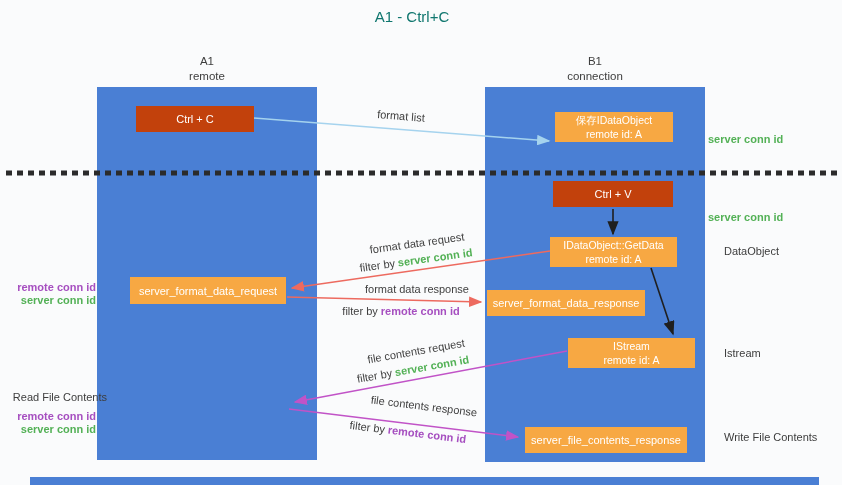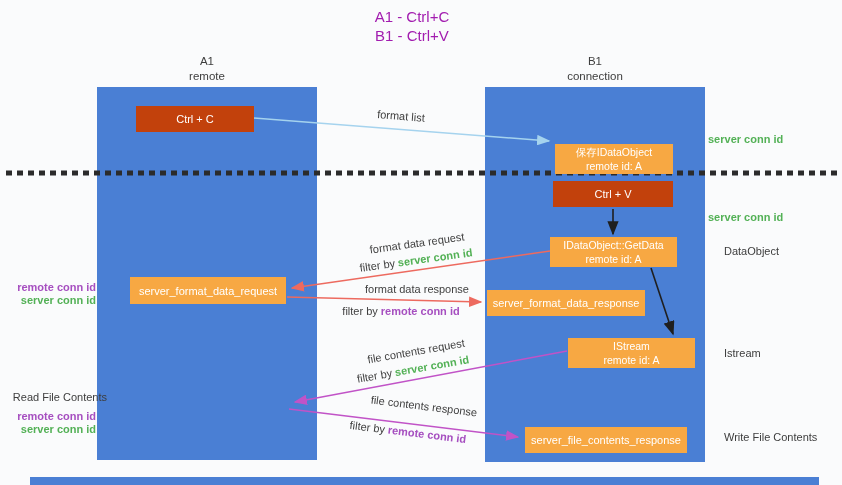--- a/index.html
+++ b/index.html
@@ -1,21 +1,21 @@
 <!DOCTYPE html>
 <html><head>
 <meta charset="utf-8">
 <style>
   html,body{margin:0;padding:0;background:#fafbfc;}
   .canvas{
     position:relative;width:842px;height:485px;overflow:hidden;
     background:#fafbfc;font-family:"Liberation Sans",sans-serif;
   }
   .title{position:absolute;left:0;top:7px;width:824px;text-align:center;
-    font-size:15px;color:#a21caf;line-height:19px;}
+    font-size:15px;color:#0f766e;line-height:19px;}
   .col-header{position:absolute;top:54px;width:220px;text-align:center;
     font-size:11.5px;color:#3e3e3e;line-height:15px;}
   .lifeline{position:absolute;top:87px;width:220px;background:#4a7fd4;}
   .arrows{position:absolute;left:0;top:0;width:842px;height:485px;pointer-events:none;}
   .node{position:absolute;display:flex;align-items:center;justify-content:center;
     color:#fff;text-align:center;font-size:11px;}
   .green-node{background:#c2410c;}
   .orange-node{background:#f7a843;}
   .two-line{flex-direction:column;font-size:10.5px;line-height:14px;}
   .elabel{position:absolute;font-size:11px;color:#3f3f3f;white-space:nowrap;}
@@ -29,21 +29,20 @@
   .fb-purple{color:#a64fc0;font-weight:bold;margin-left:3px;}
   .bottom-bar{position:absolute;left:30px;top:477px;width:789px;height:8px;background:#4a7fd4;}
 </style>
 </head>
 <body>
 
 <div class="canvas">
 
   <div class="title">
     <div>A1 - Ctrl+C</div>
-    <div>B1 - Ctrl+V</div>
   </div>
 
   <div class="col-header" style="left:97px;">
     <div>A1</div>
     <div>remote</div>
   </div>
   <div class="col-header" style="left:485px;">
     <div>B1</div>
     <div>connection</div>
   </div>
@@ -73,21 +72,21 @@
     <line x1="550" y1="251" x2="292" y2="288" stroke="#ed6a5f" stroke-width="1.5" marker-end="url(#m-salmon)"></line>
     <line x1="287" y1="297" x2="481" y2="302" stroke="#ed6a5f" stroke-width="1.5" marker-end="url(#m-salmon)"></line>
     <line x1="567" y1="351" x2="295" y2="402" stroke="#c153c7" stroke-width="1.5" marker-end="url(#m-magenta)"></line>
     <line x1="289" y1="409" x2="518" y2="437" stroke="#c153c7" stroke-width="1.5" marker-end="url(#m-magenta)"></line>
   </svg>
 
   <div class="node green-node" style="left:136px;top:106px;width:118px;height:26px;">
     <span>Ctrl + C</span>
   </div>
 
-  <div class="node orange-node two-line" style="left:555px;top:144px;width:118px;height:30px;text-align:right;">
+  <div class="node orange-node two-line" style="left:555px;top:112px;width:118px;height:30px;text-align:right;">
     <div>保存IDataObject</div>
     <div>remote id: A</div>
   </div>
 
   <div class="node green-node" style="left:553px;top:181px;width:120px;height:26px;">
     <span>Ctrl + V</span>
   </div>
 
   <div class="node orange-node two-line" style="left:550px;top:237px;width:127px;height:30px;">
     <div>IDataObject::GetData</div>

